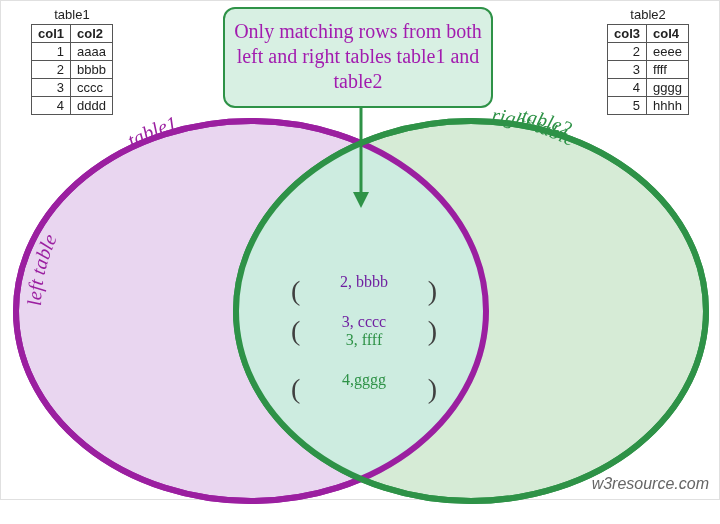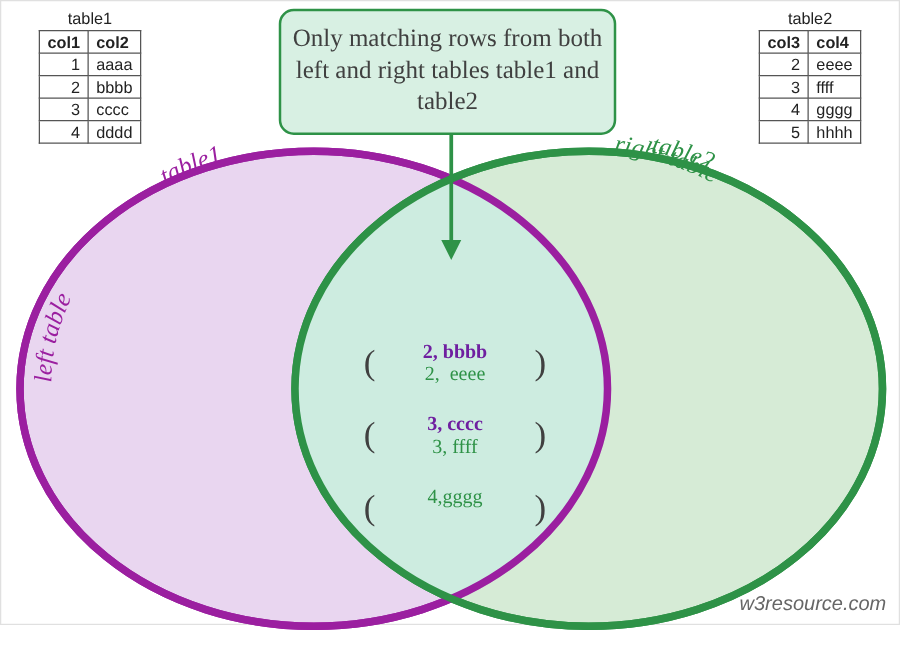--- a/index.html
+++ b/index.html
@@ -59,21 +59,21 @@
 
   
   .callout {
     position: absolute;
     top: 6px;
     left: 222px;
     width: 270px;
     background: #d8f0e3;
     border: 2px solid #2e9247;
     border-radius: 12px;
-    color: #404040;
+    color: #a21caf;
     text-align: center;
     font-size: 20px;
     line-height: 1.25;
     padding: 10px 8px 12px;
     box-sizing: border-box;
     font-family: Georgia, "Times New Roman", serif;
   }
 
   
   .inter {
@@ -94,21 +94,21 @@
     font-size: 28px;
     line-height: 0;
     position: absolute;
     top: 18px;
   }
   .inter .pair .paren.l { left: -8px; }
   .inter .pair .paren.r { right: -8px; }
   .inter .pair .row {
     white-space: pre;
   }
-  .inter .pair .row.a { color: #6f1fa0; font-weight: bold; }
+  .inter .pair .row.a { color: #6f1fa0; }
   .inter .pair .row.b { color: #2e9247; }
 
   
   .sideLabels {
     position: absolute;
     top: 95px;
     left: 0;
     width: 720px;
     height: 425px;
     pointer-events: none;
@@ -229,21 +229,20 @@
   </svg>
 
   <div class="callout">
     <span>Only matching rows from both left and right tables table1 and table2</span>
   </div>
 
   <div class="inter">
     <div class="pair">
       <span class="paren l">(</span>
       <div class="row a">2, bbbb</div>
-      <div class="row b">2,  eeee</div>
       <span class="paren r">)</span>
     </div>
     <div class="pair">
       <span class="paren l">(</span>
       <div class="row a">3, cccc</div>
       <div class="row b">3, ffff</div>
       <span class="paren r">)</span>
     </div>
     <div class="pair">
       <span class="paren l">(</span>

